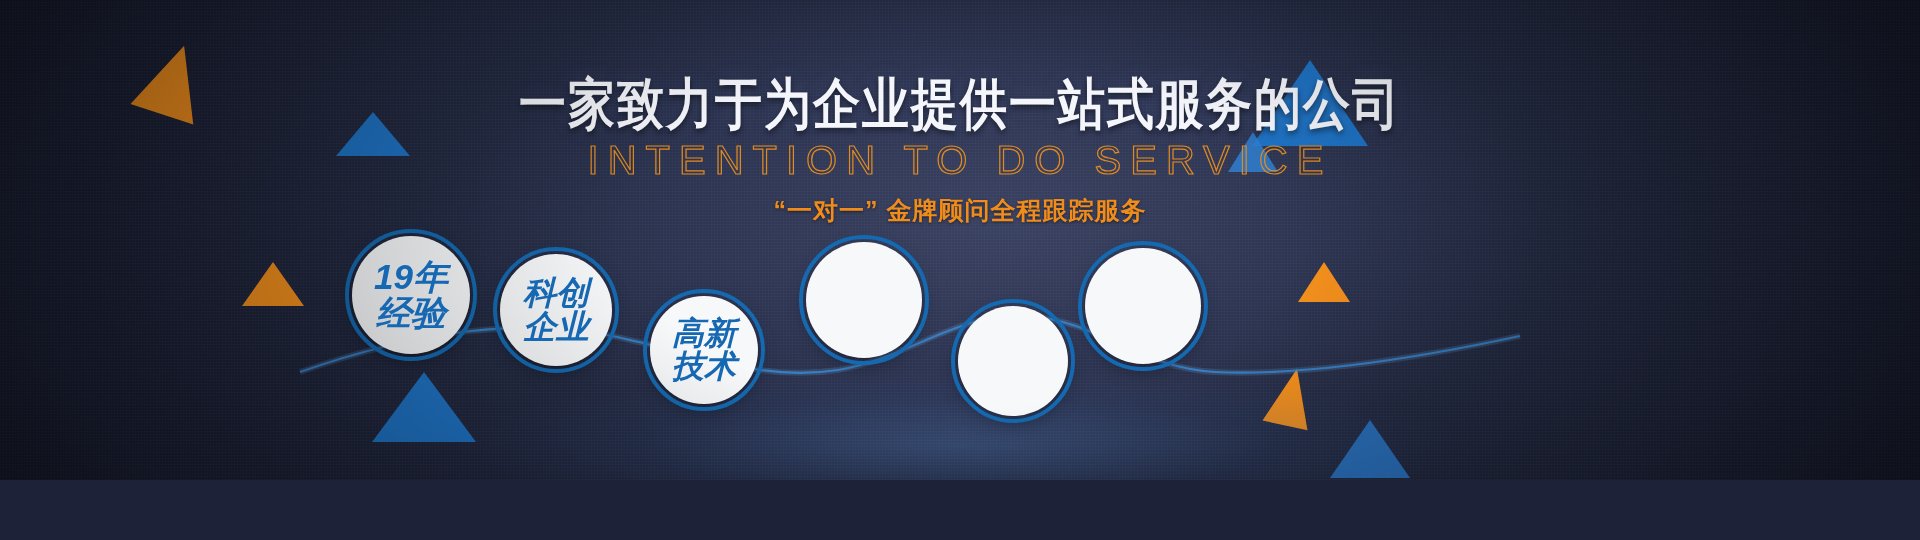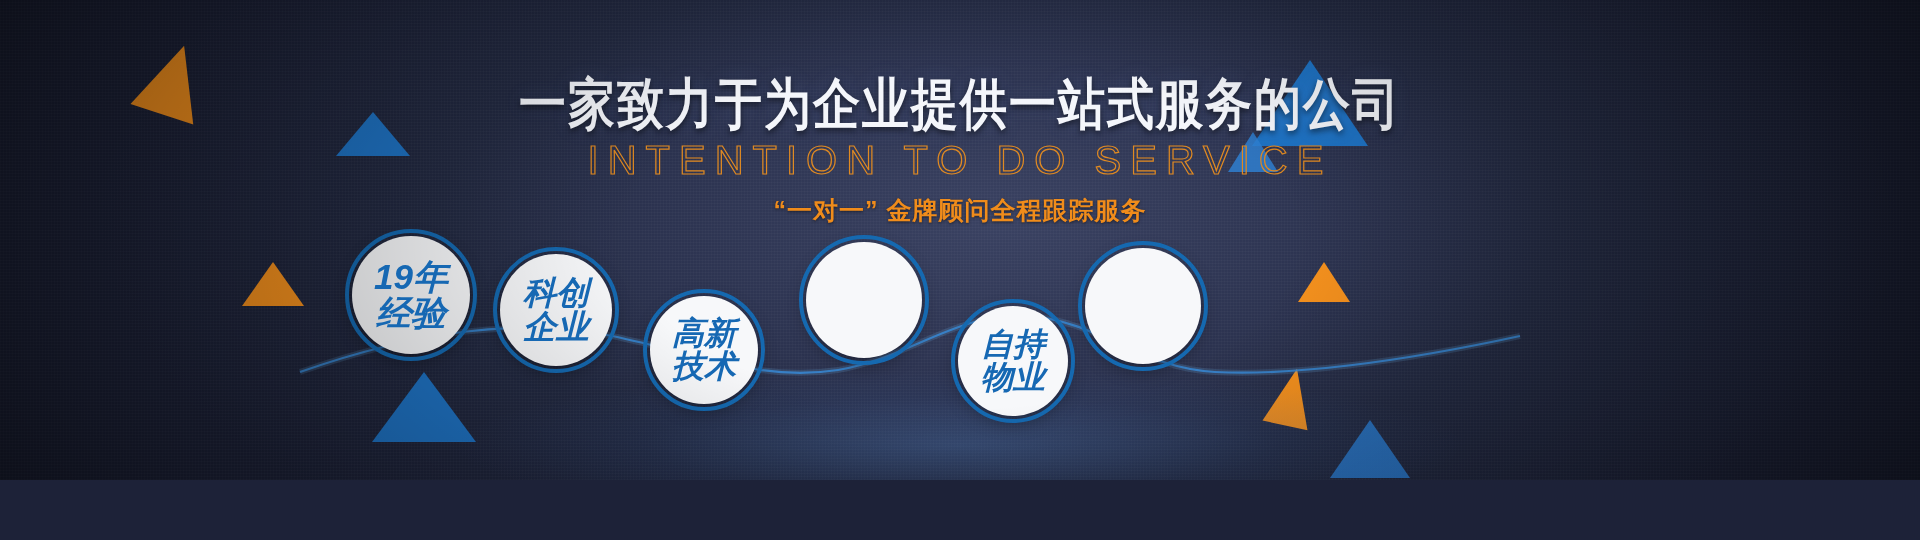--- a/index.html
+++ b/index.html
@@ -134,24 +134,20 @@
         <div class="txt" style="font-size: 32px;">
           <span style="display: block; font-style: italic;">高新</span>
           <span class="l2">技术</span>
         </div>
       </div>
       <div class="badge" style="left: 806px; top: 242px; width: 116px; height: 116px;">
         <div class="ring"></div>
       </div>
       <div class="badge" style="left: 958px; top: 306px; width: 110px; height: 110px;">
         <div class="ring"></div>
-        <div class="txt" style="font-size: 32px;">
-          <span style="display: block;">自持</span>
-          <span class="l2">物业</span>
-        </div>
       </div>
       <div class="badge" style="left: 1085px; top: 248px; width: 116px; height: 116px;">
         <div class="ring"></div>
       </div>
     </div>
 
   <div id="vignette"></div>
 </div>
 
 </body></html>

